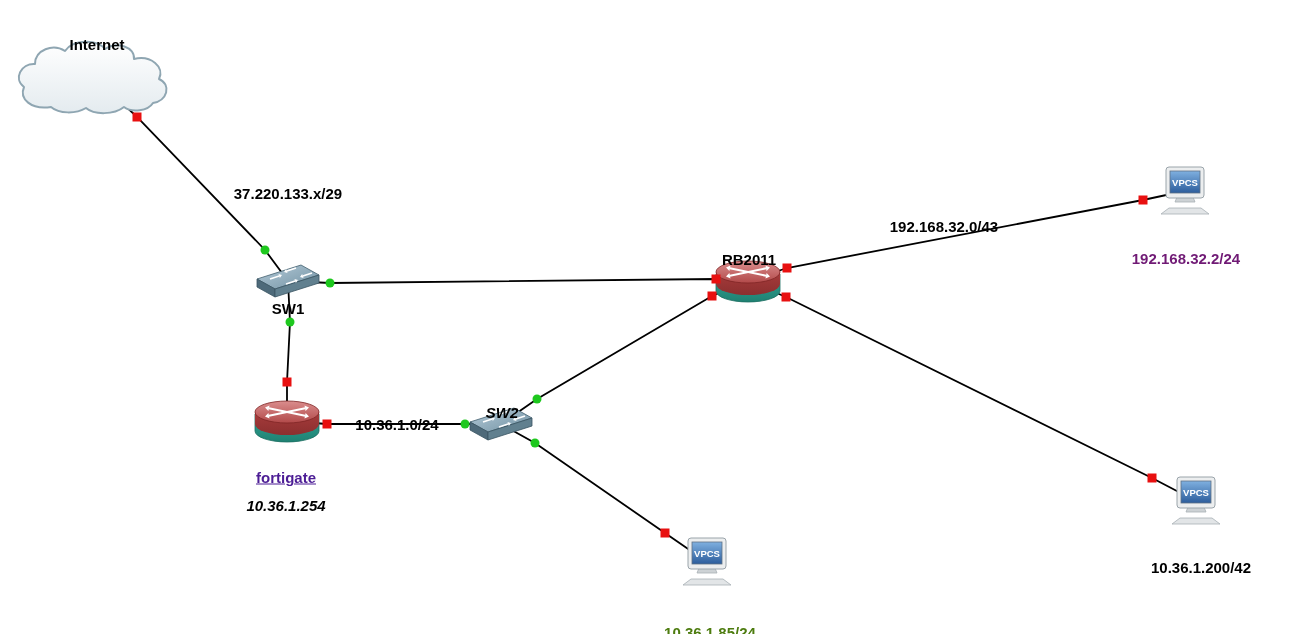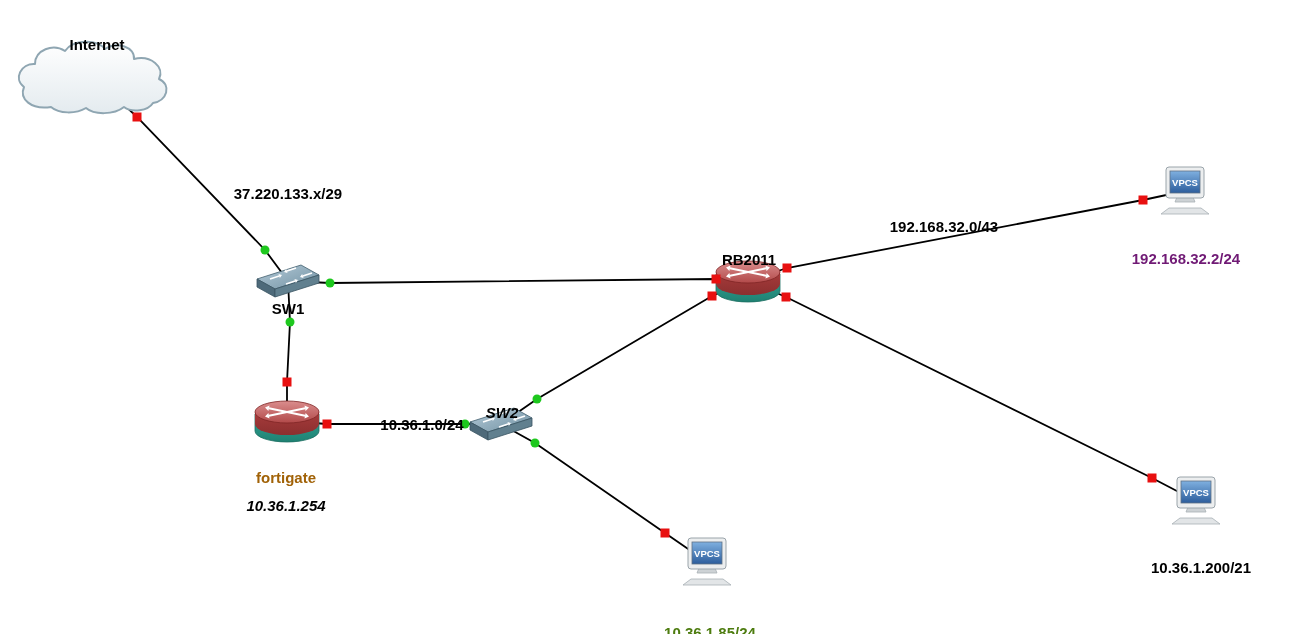--- a/index.html
+++ b/index.html
@@ -154,24 +154,24 @@
         <rect x="660.5" y="528.5" width="9" height="9" fill="#e81010"></rect>
         <rect x="782.5" y="263.5" width="9" height="9" fill="#e81010"></rect>
         <rect x="1138.5" y="195.5" width="9" height="9" fill="#e81010"></rect>
         <rect x="781.5" y="292.5" width="9" height="9" fill="#e81010"></rect>
         <rect x="1147.5" y="473.5" width="9" height="9" fill="#e81010"></rect>
       </g>
   </svg>
   <div id="labels-layer">
       <div class="dlabel" style="left: 97px; top: 28px; color: rgb(0, 0, 0);">Internet</div>
       <div class="dlabel" style="left: 288px; top: 256px; color: rgb(0, 0, 0); margin-top: 36px;">SW1</div>
-      <div class="dlabel" style="left: 286px; top: 461px; color: #a16207;">fortigate</div>
+      <div class="dlabel" style="left: 286px; top: 461px; color: #4c1d95; text-decoration: underline;">fortigate</div>
       <div class="dlabel" style="left: 286px; top: 489px; color: rgb(0, 0, 0); font-style: italic;">10.36.1.254</div>
       <div class="dlabel" style="left: 502px; top: 396px; color: rgb(0, 0, 0); font-style: italic;">SW2</div>
       <div class="dlabel" style="left: 749px; top: 243px; color: rgb(0, 0, 0);">RB2011</div>
       <div class="dlabel" style="left: 1186px; top: 242px; color: #701a75;">192.168.32.2/24</div>
-      <div class="dlabel" style="left: 1201px; top: 551px; color: rgb(0, 0, 0);">10.36.1.200/21</div>
+      <div class="dlabel" style="left: 1201px; top: 551px; color: rgb(0, 0, 0);">10.36.1.200/42</div>
       <div class="dlabel" style="left: 710px; top: 616px; color: #4d7c0f;">10.36.1.85/24</div>
       <div class="dlabel" style="left: 281px; top: 177px; color: rgb(0, 0, 0); margin-left: 7px;">37.220.133.x/29</div>
-      <div class="dlabel" style="left: 397px; top: 408px; color: rgb(0, 0, 0); margin-left: 25px;">10.36.1.0/24</div>
+      <div class="dlabel" style="left: 397px; top: 408px; color: rgb(0, 0, 0);">10.36.1.0/24</div>
       <div class="dlabel" style="left: 944px; top: 210px; color: rgb(0, 0, 0);">192.168.32.0/43</div>
     </div>
 </div>
 
 </body></html>

